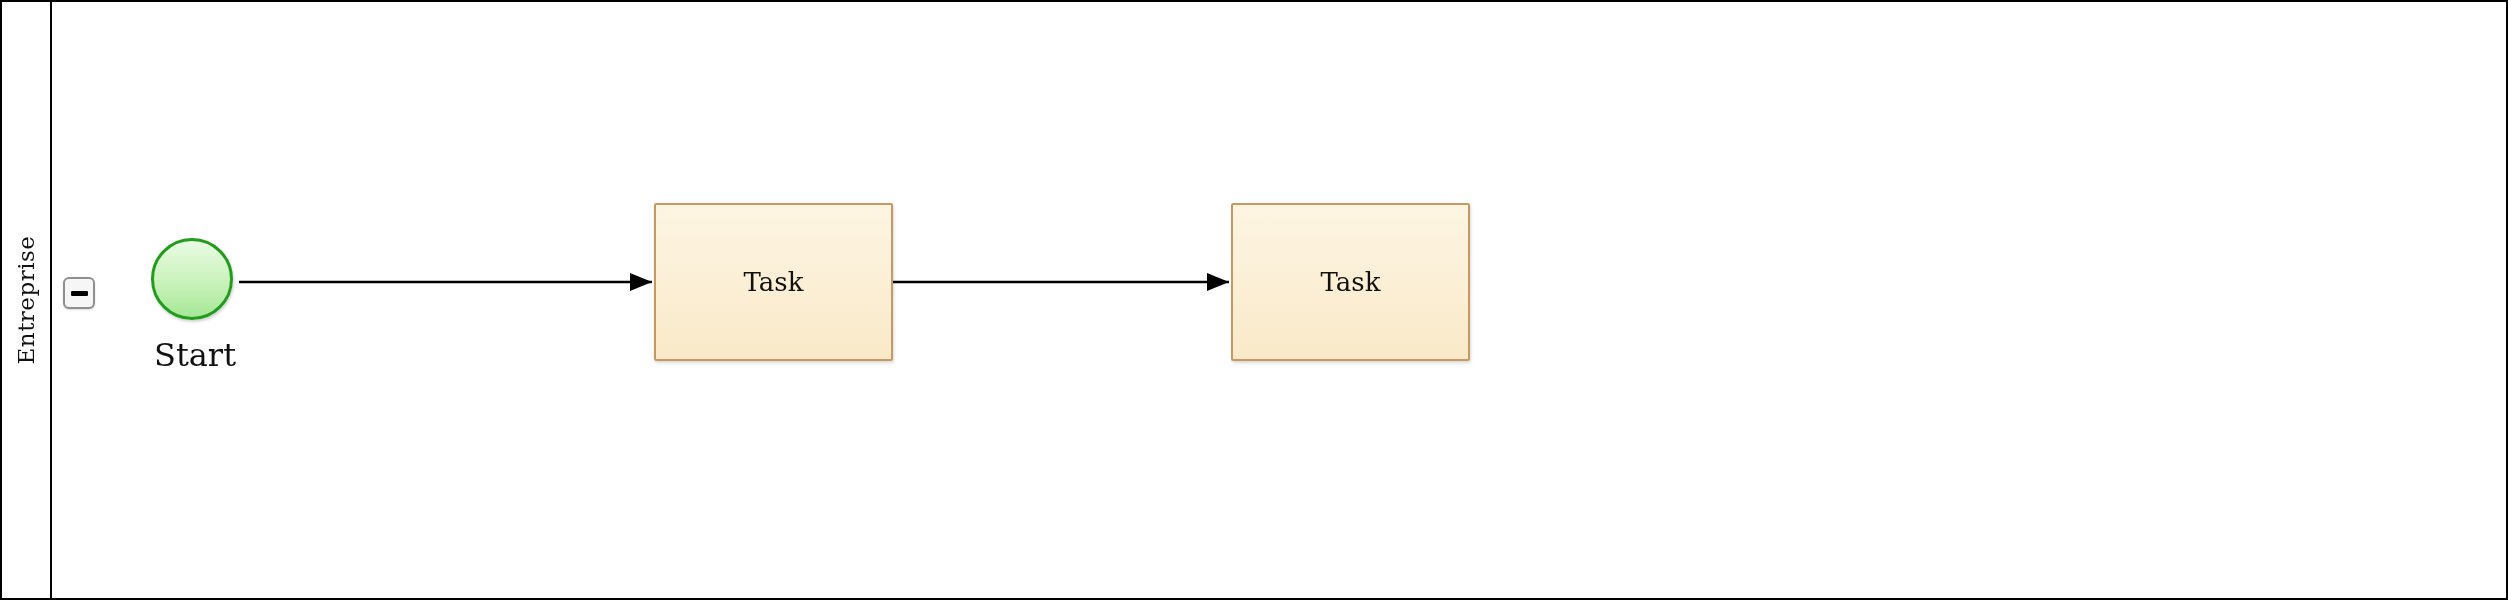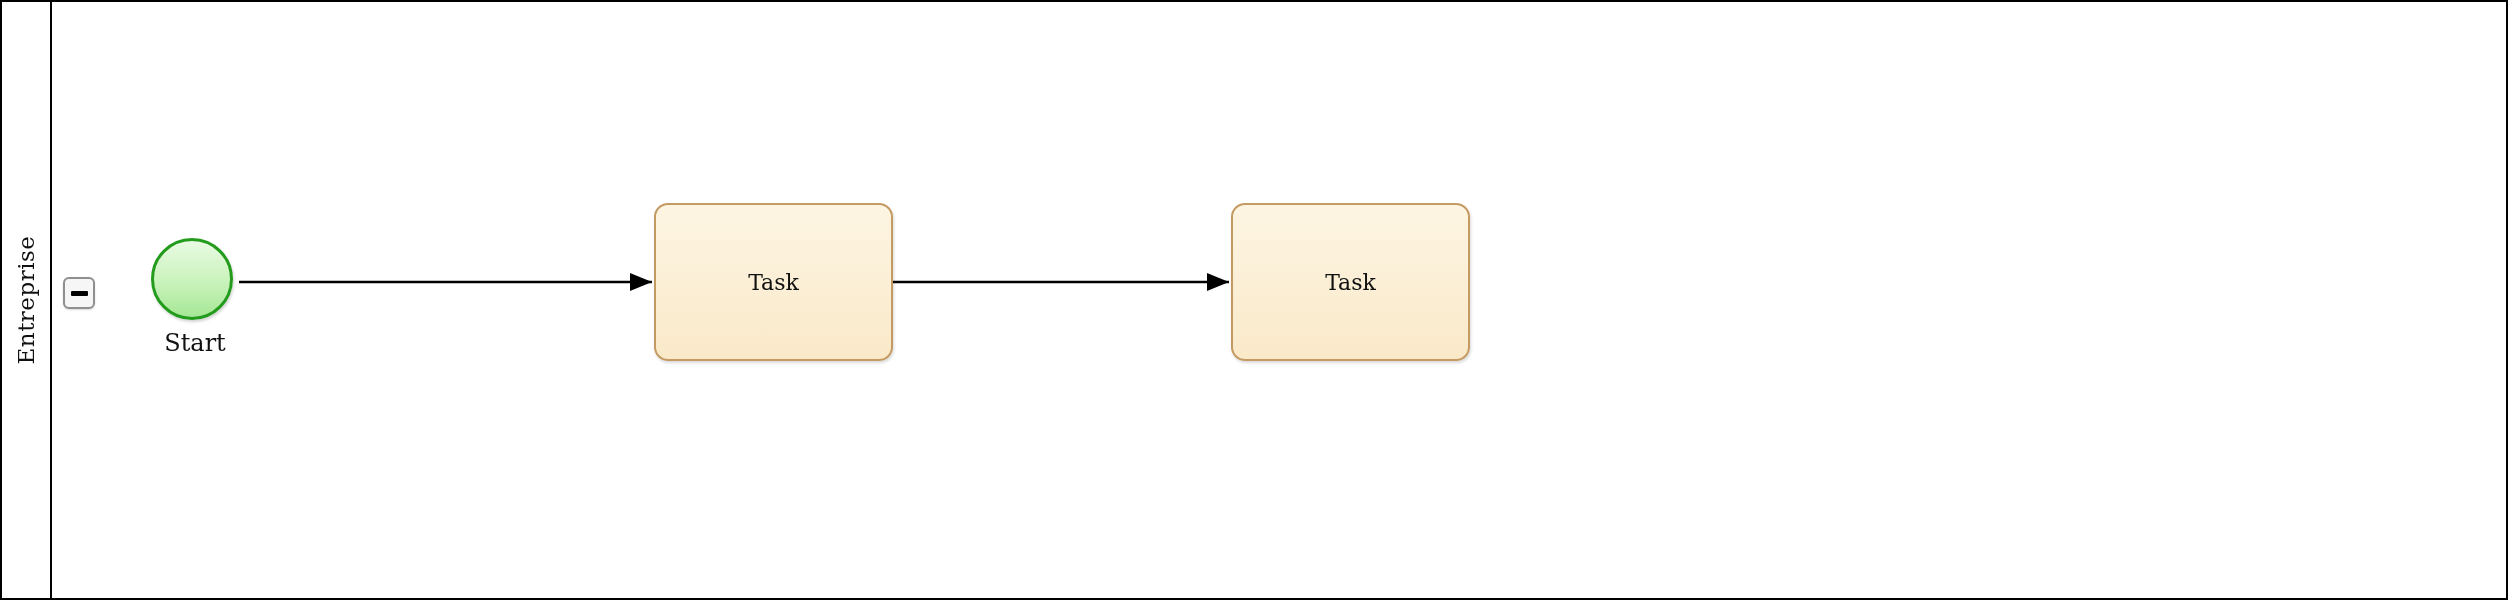--- a/index.html
+++ b/index.html
@@ -67,39 +67,39 @@
     left: 149px; top: 236px;
     width: 82px; height: 82px;
     border: 3px solid #239b1c;
     border-radius: 50%;
     background: linear-gradient(180deg, #e9fbe3 0%, #c9f2ba 55%, #a6e796 100%);
     box-shadow: 1px 2px 3px rgba(0,0,0,0.18);
     cursor: pointer;
   }
   .start-label {
     position: absolute;
-    left: 123px; top: 327px;
+    left: 123px; top: 334px;
     width: 140px;
     text-align: center;
-    font-size: 24px;
+    font-size: 32px;
   }
 
   
   .task {
     position: absolute;
     top: 201px;
     width: 239px; height: 158px;
     border: 2px solid #c49a62;
-    border-radius: 14px;
+    border-radius: 2px;
     background: linear-gradient(180deg, #fdf5e2 0%, #fbefd6 50%, #f9e9c8 100%);
     box-shadow: 1px 2px 3px rgba(0,0,0,0.15);
     display: flex;
     align-items: center;
     justify-content: center;
-    font-size: 22px;
+    font-size: 26px;
     cursor: pointer;
   }
   .task-1 { left: 652px; }
   .task-2 { left: 1229px; }
 </style>
 </head>
 <body>
 
 <div class="canvas">
 

